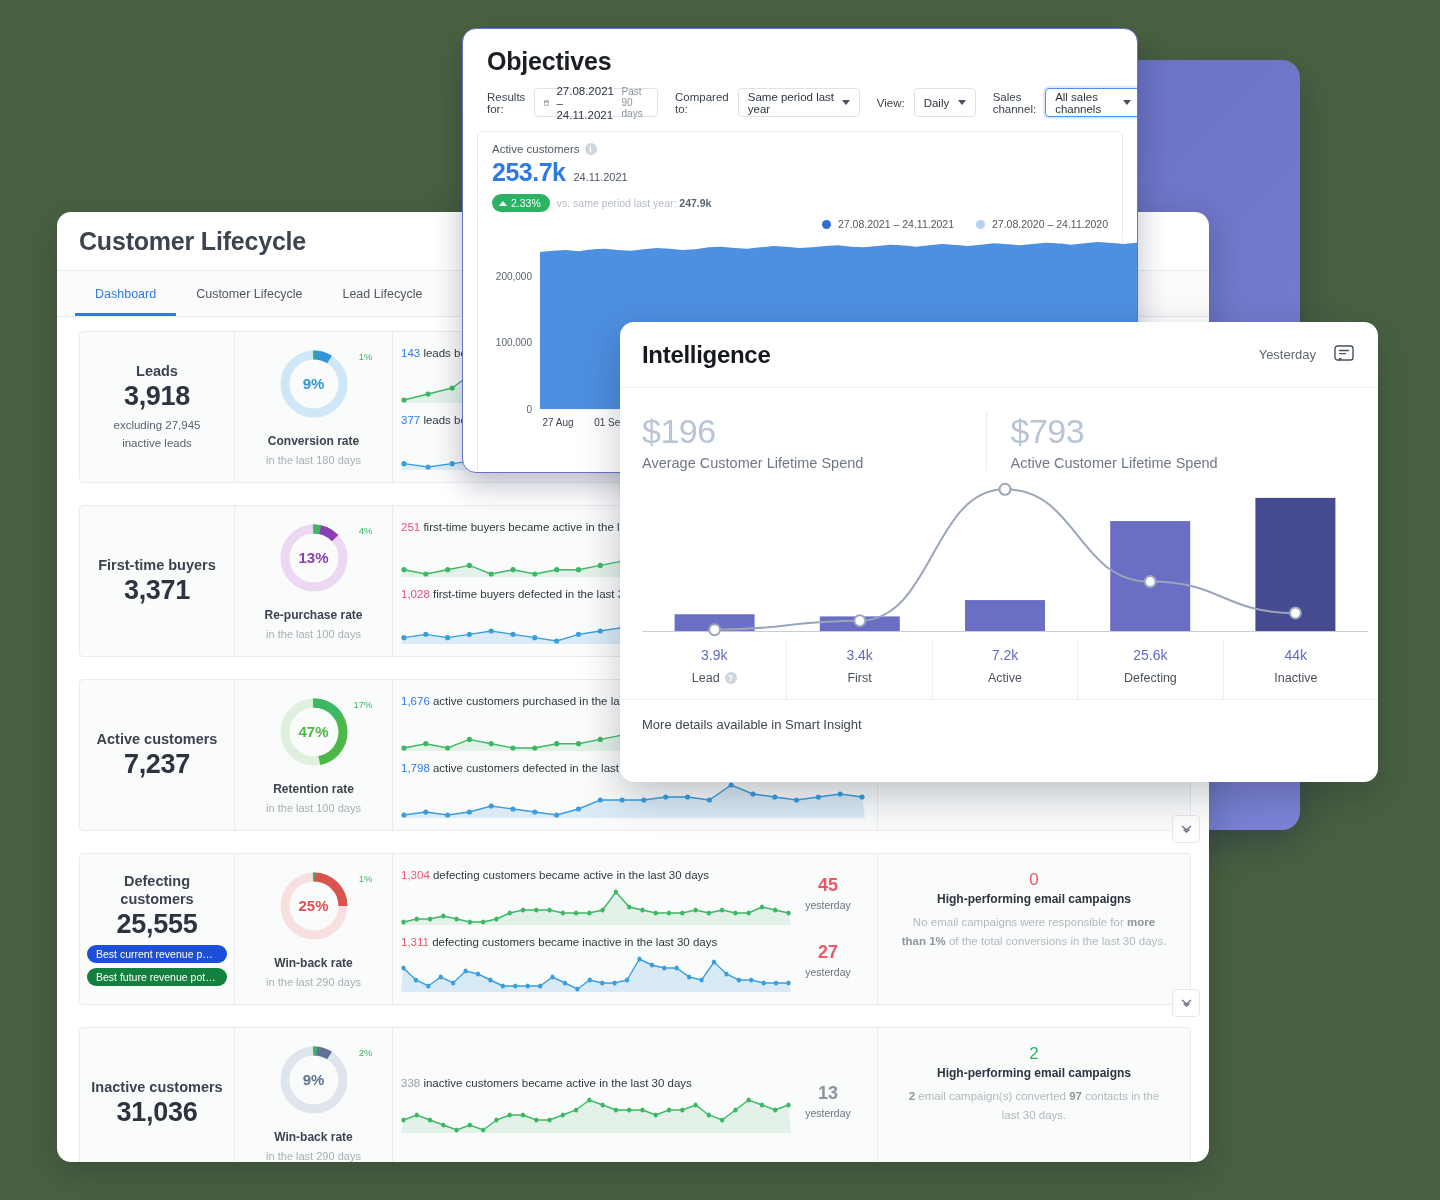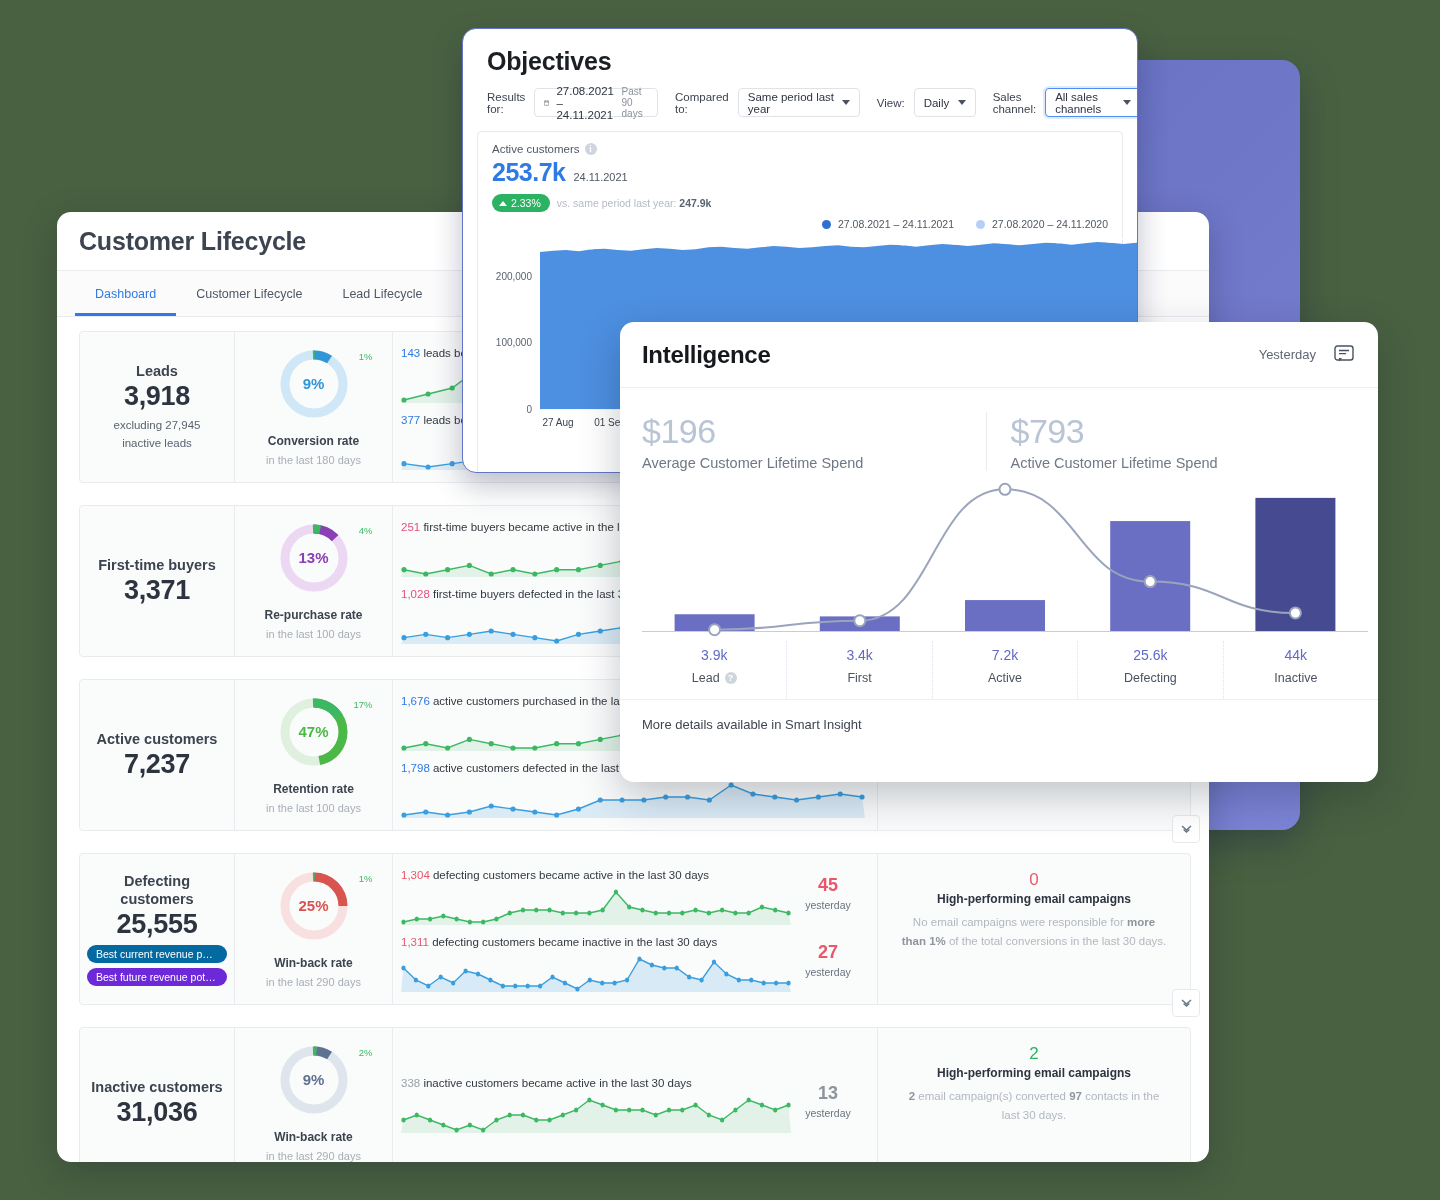--- a/index.html
+++ b/index.html
@@ -85,22 +85,22 @@
     padding: 8px 6px;
   }
   .kpi-label { font-size: 14.5px; font-weight: bold; color: #3c4450; line-height: 1.25; }
   .kpi-value { font-size: 27px; font-weight: bold; color: #2d3440; margin-top: 1px; letter-spacing: -.3px;}
   .kpi-sub { font-size: 11.5px; color: #5a6370; line-height: 1.5; margin-top: 5px; }
   .kpi-badge {
     font-size: 10.5px; color: #fff; border-radius: 10px;
     padding: 3px 9px; margin-top: 5px; max-width: 140px;
     white-space: nowrap; overflow: hidden; text-overflow: ellipsis;
   }
-  .badge-blue { background: #0369a1; }
-  .badge-green { background: #6d28d9; text-align: right; }
+  .badge-blue { background: #1d4ed8; }
+  .badge-green { background: #15803d; text-align: right; }
 
   .col-donut {
     width: 158px;
     border-right: 1px solid #e9ebee;
     display: flex; flex-direction: column;
     align-items: center; justify-content: center;
     padding: 6px 4px 8px;
   }
   .donut-wrap { position: relative; width: 74px; height: 74px; }
   .donut-wrap svg { display: block; }

